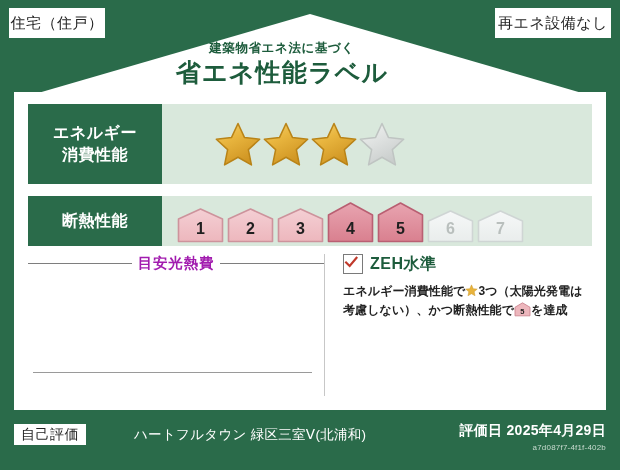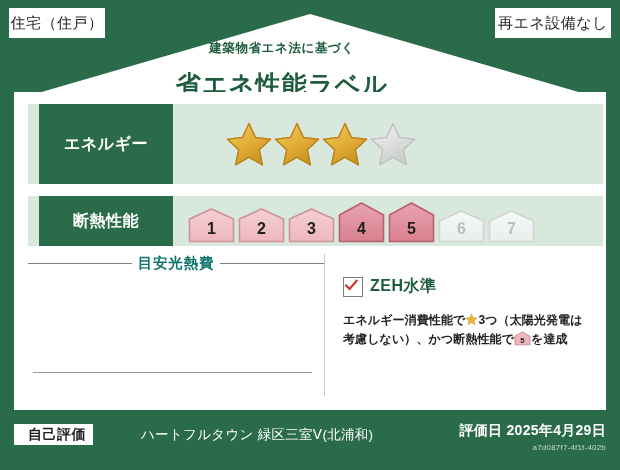--- a/index.html
+++ b/index.html
@@ -72,21 +72,21 @@
     color: #1d5c3c;
     letter-spacing: 0.6px;
     line-height: 1.3;
   }
   #title-main {
     font-size: 25px;
     font-weight: bold;
     color: #1d5c3c;
     letter-spacing: 1.2px;
     line-height: 1.25;
-    margin-top: 13px;
+    margin-top: 1px;
   }
 
   
   #card {
     position: absolute;
     left: 14px;
     top: 92px;
     width: 592px;
     height: 318px;
     background: #ffffff;
@@ -95,21 +95,20 @@
   }
 
   
   .rating-row {
     position: absolute;
     left: 14px;
     width: 564px;
     display: flex;
     align-items: stretch;
     background: #d9e8dc;
-    padding-left: 11px;
   }
   #row-energy {
     top: 12px;
     height: 80px;
   }
   #row-insulation {
     top: 104px;
     height: 50px;
   }
   .row-label {
@@ -205,21 +204,21 @@
     gap: 6px;
   }
   .cost-rule {
     flex: 1 1 auto;
     height: 1px;
     background: #7e7e7e;
   }
   #cost-title {
     font-size: 14.5px;
     font-weight: bold;
-    color: #0f766e;
+    color: #a21caf;
     letter-spacing: 0.8px;
     white-space: nowrap;
   }
   #cost-value {
     position: absolute;
     left: 0;
     top: 44px;
     width: 100%;
     text-align: center;
     font-size: 22px;
@@ -237,41 +236,40 @@
   }
 
   #zeh-pane {
     flex: 1 1 auto;
     position: relative;
     padding-left: 18px;
     box-sizing: border-box;
   }
   #zeh-head {
     display: flex;
-    align-items: flex-end;
+    align-items: flex-start;
     gap: 7px;
-    margin-top: 22px;
   }
   #zeh-check {
     width: 18px;
     height: 18px;
     border: 1.5px solid #7a7a7a;
     background: #ffffff;
     position: relative;
     flex: 0 0 18px;
   }
   #zeh-check svg { display: block; }
   #zeh-title {
     font-size: 16px;
     font-weight: bold;
     color: #1d5c3c;
     letter-spacing: 0.5px;
   }
   #zeh-desc {
-    margin-top: 14px;
+    margin-top: 7px;
     font-size: 12px;
     font-weight: bold;
     color: #222222;
     line-height: 1.55;
     letter-spacing: 0.1px;
     max-width: 250px;
   }
   .inline-star {
     display: inline-block;
     vertical-align: -2px;
@@ -299,23 +297,23 @@
     position: absolute;
     left: 14px;
     top: 14px;
     display: flex;
     align-items: center;
     gap: 8px;
   }
   #self-eval-badge {
     background: #ffffff;
     color: #1f1f1f;
-    font-weight: bold;
+    font-weight: normal;
     font-size: 14px;
-    padding: 3px 7px 4px 14px;
+    padding: 3px 7px 4px 7px;
     letter-spacing: 0.5px;
     line-height: 1;
   }
   #property-name {
     color: #ffffff;
     font-size: 13.5px;
     letter-spacing: 0.3px;
     margin-left: 40px;
   }
   #footer-right {
@@ -358,20 +356,21 @@
   <div id="title-block">
     <div id="title-sub">建築物省エネ法に基づく</div>
     <div id="title-main">省エネ性能ラベル</div>
   </div>
 
   <div id="card">
 
     <div class="rating-row" id="row-energy">
       <div class="row-label">
         <span>エネルギー</span>
+        <span>消費性能</span>
       </div>
       <div class="row-body">
         <div id="stars">
             <span class="star-wrap"><svg viewBox="0 0 24 24" width="46" height="46">
                 <defs>
                   <linearGradient id="sg0" x1="0" y1="0" x2="0.55" y2="1">
                     <stop offset="0%" stop-color="#f3d27a"></stop>
                     <stop offset="42%" stop-color="#e9b63f"></stop>
                     <stop offset="100%" stop-color="#cf9422"></stop>
                   </linearGradient>

